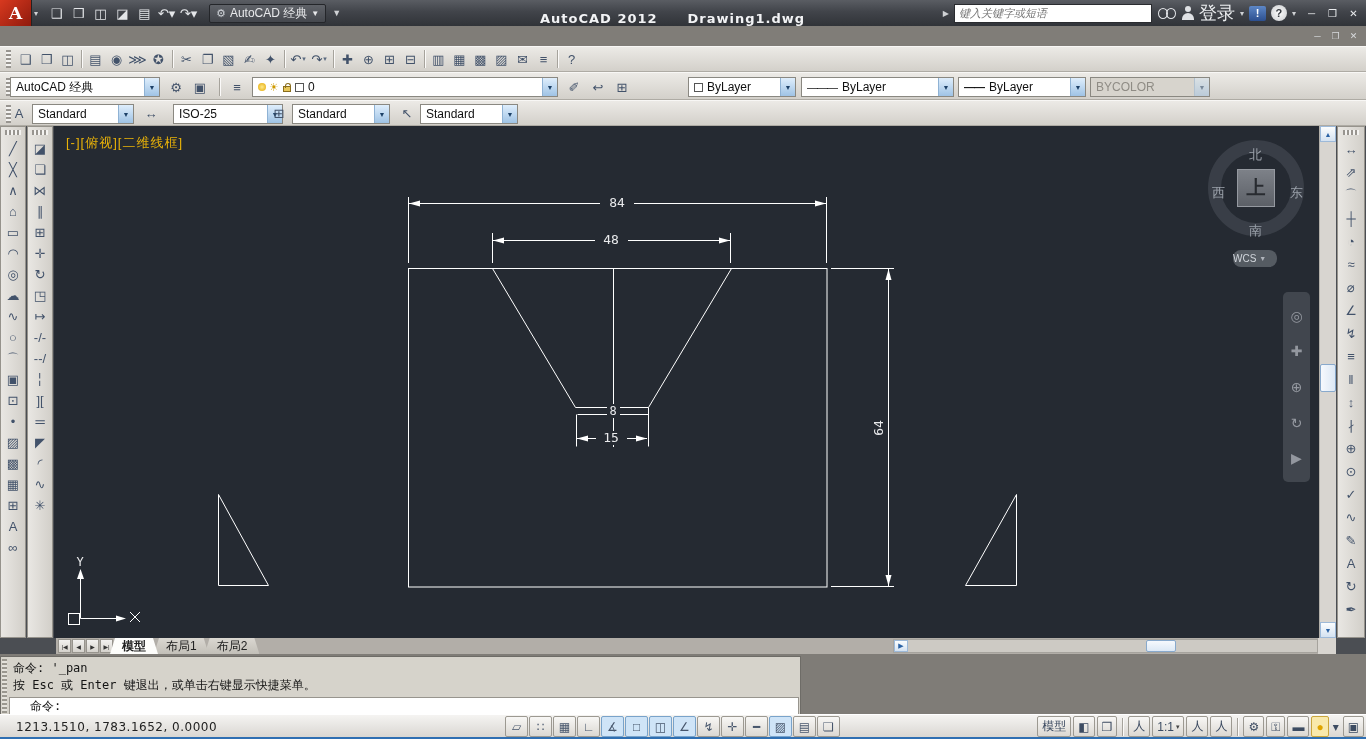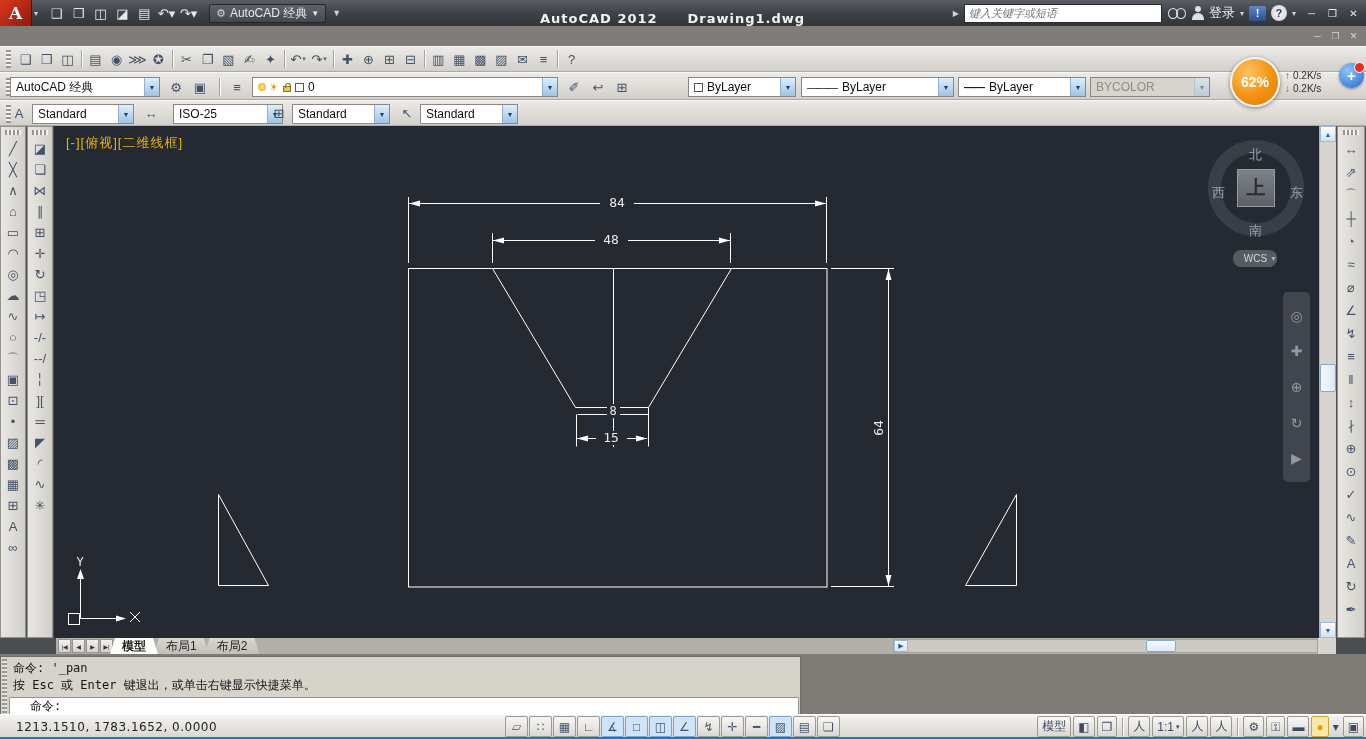--- a/index.html
+++ b/index.html
@@ -26,21 +26,21 @@
   #search-zone{position:absolute;right:70px;top:0;height:26px;display:flex;align-items:center;gap:5px}
   .pre-caret{font-size:8px;color:#cfd1d4}
   .search-box{display:flex;align-items:center;background:#fff;border:1px solid #2a2c30;height:19px;width:198px}
   .search-box input{border:none;outline:none;flex:1;font-size:11px;font-style:italic;color:#555;padding:0 4px;background:transparent;font-family:inherit}
   .binocs{width:20px;height:18px;position:relative;display:inline-block}
   .binocs::before,.binocs::after{content:"";position:absolute;top:4px;width:8px;height:9px;border:1.5px solid #e4e6e9;border-radius:50%}
   .binocs::before{left:1px}.binocs::after{left:9px}
   .person{width:12px;height:14px;position:relative;display:inline-block}
   .person::before{content:"";position:absolute;left:3px;top:0;width:6px;height:6px;border-radius:50%;background:#dfe1e4}
   .person::after{content:"";position:absolute;left:0;top:7px;width:12px;height:7px;border-radius:6px 6px 0 0;background:#dfe1e4}
-  .signin{font-size:13px;color:#eceef0}
+  .signin{font-size:18px;color:#eceef0}
   .mini-caret{font-size:8px;color:#cfd1d4}
   .badge-excl{width:17px;height:15px;background:linear-gradient(#5d87c6,#2c4f8f);border:1px solid #1d3precision;border-radius:2px;
     color:#fff;font-size:11px;font-weight:bold;display:flex;align-items:center;justify-content:center}
   .badge-help{width:16px;height:16px;border-radius:50%;background:radial-gradient(#fdfdfd,#c8cacd);color:#35393f;
     font-size:11px;font-weight:bold;display:flex;align-items:center;justify-content:center}
   #win-controls{position:absolute;right:2px;top:0;height:26px;display:flex;align-items:center}
   #win-controls .wbtn{width:21px;height:18px;display:flex;align-items:center;justify-content:center;color:#e8eaec;font-size:10px}
   .tbtn{display:flex;align-items:center;justify-content:center;cursor:default}
 
   
@@ -104,21 +104,21 @@
 
   
   #compass{position:absolute;left:1148px;top:8px;width:108px;height:120px;color:#9aa0a9}
   .compass-ring{position:absolute;left:6px;top:6px;width:96px;height:96px;border-radius:50%;border:13px solid rgba(150,156,165,.18)}
   .c-label{position:absolute;font-size:13px}
   .c-n{left:47px;top:12px}.c-s{left:47px;top:88px}.c-w{left:10px;top:50px}.c-e{left:88px;top:50px}
   .c-center{position:absolute;left:35px;top:35px;width:38px;height:38px;border:1px solid #9599a0;
     background:linear-gradient(#7d8188,#5c6067);display:flex;align-items:center;justify-content:center;
     font-size:19px;font-weight:bold;color:#282b30}
   #wcs-btn{position:absolute;left:1179px;top:124px;width:44px;height:17px;border-radius:8px;
-    background:rgba(125,131,139,.55);color:#d2d6dc;font-size:10px;display:flex;align-items:center;justify-content:flex-end;gap:3px}
+    background:rgba(125,131,139,.55);color:#d2d6dc;font-size:10px;display:flex;align-items:center;justify-content:flex-start;gap:3px}
   #wcs-btn .caret{font-size:7px;color:#aeb3ba}
 
   
   #navbar{position:absolute;left:1229px;top:166px;width:27px;height:190px;border-radius:5px;
     background:rgba(104,109,116,.42);display:flex;flex-direction:column;align-items:center;justify-content:space-around;padding:6px 0}
   #navbar .tbtn{color:rgba(215,219,225,.55);font-size:14px;width:22px;height:22px}
 
   
   #vscroll{position:absolute;left:1319px;top:126px;width:17px;height:512px;background:#d8d5d0;border-left:1px solid #b3b0aa}
   .scroll-btn{position:absolute;left:0;width:16px;height:16px;background:linear-gradient(#fbfdfe,#d4e2f1);
@@ -416,28 +416,20 @@
     </span>
     <span class="abs-btn" style="left:396px;top:2px" data-name="mleader-style-button">
         <span class="g" data-name="mleader-style-icon">↖</span>
       </span>
     <span class="combo" style="left:420px;width:98px;top:3px" data-name="mleader-style-combo">
       <span class="t" bind="" data-name="mleader-style-value">Standard</span>
       <span class="arrow" data-name="mleader-style-combo-arrow-icon">▼</span>
     </span>
   </div>
 
-  <div id="netmon" data-name="net-speed-monitor">
-    <div class="net-circle" data-name="net-percent-badge">62%</div>
-    <div class="net-speeds" data-name="net-speeds">
-      <div><span class="up" data-name="upload-arrow-icon">↑</span><span data-name="upload-speed">0.2K/s</span></div>
-      <div><span class="dn" data-name="download-arrow-icon">↓</span><span data-name="download-speed">0.2K/s</span></div>
-    </div>
-    <div class="net-plus" data-name="net-plus-button">+</div>
-  </div>
 
   <div id="leftdock" data-name="left-toolbar-dock">
     <div id="drawbar" class="vtoolbar" data-name="draw-toolbar">
       <span class="grip-h" data-name="toolbar-grip"></span>
       <span style="display:flex;flex-direction:column;align-items:center">
 
       <span class="tbtn" data-name="line-button" title="line">
             <span class="g" data-name="line-icon">╱</span>
           </span>
           <span class="tbtn" data-name="construction-line-button" title="construction-line">

